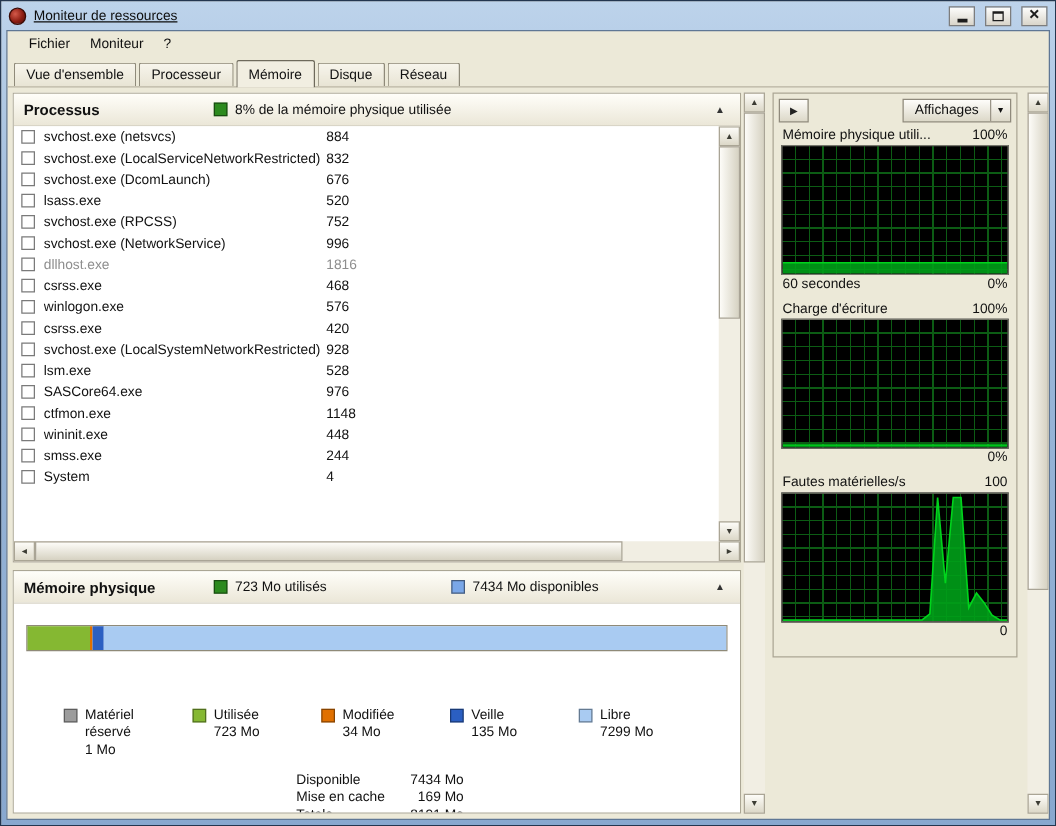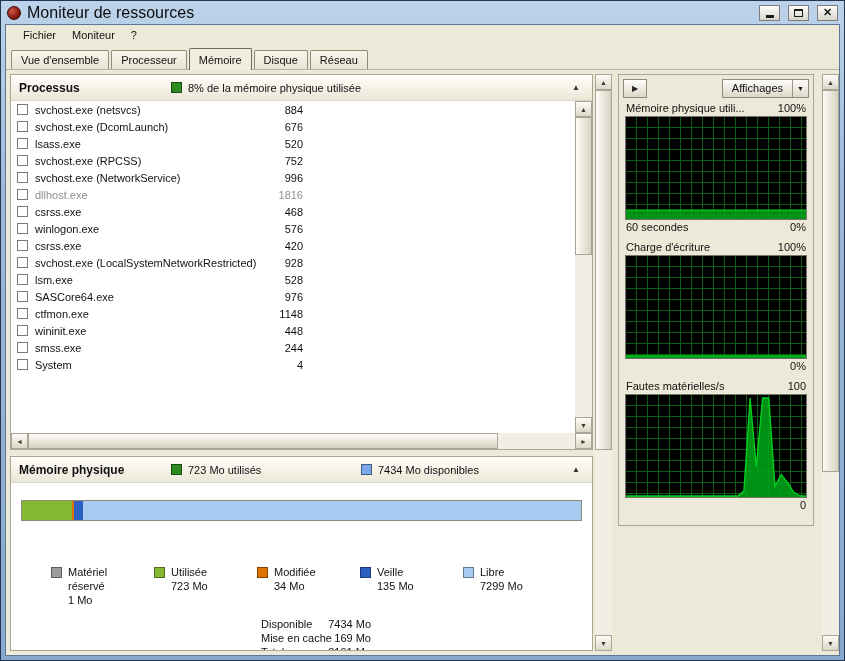--- a/index.html
+++ b/index.html
@@ -7,21 +7,21 @@
   body { font-family:"Liberation Sans", sans-serif; font-size:11px; color:#111; background:#ece9d8; }
 
   
   .window { width:845px; height:661px; border:1px solid #24364f;
     background:linear-gradient(180deg,#bdd3eb 0%,#9cb9da 30%,#88a8cf 100%);
     padding:0 4px 4px 4px; display:flex; flex-direction:column; }
   .titlebar { height:23px; flex:none; display:flex; align-items:center; gap:6px; padding:0 2px; }
   .app-icon { width:14px; height:14px; border-radius:50%; flex:none;
     background:radial-gradient(circle at 35% 35%, #d45a4a 0%, #8c1d12 55%, #4a0c06 100%);
     border:1px solid #3a0a05; }
-  .title-text { font-size:16px; color:#0d0d0d; flex:1; }
+  .title-text { font-size:11px; color:#0d0d0d; flex:1;text-decoration:underline; }
   .win-btn { width:21px; height:16px; margin-left:2px; border:1px solid #7d7d7d;
     background:linear-gradient(#fdfdfc,#d9d5ca); display:flex; align-items:center; justify-content:center;
     font-size:9px; line-height:1; color:#1c1c1c; }
   .glyph-min { width:8px; height:3px; background:#1c1c1c; margin-top:7px; }
   .glyph-max { width:9px; height:8px; border:1px solid #1c1c1c; border-top-width:2px; }
   .glyph-close { font-size:11px; font-weight:bold; }
 
   .window-body { flex:1; background:#ece9d8; border:1px solid #5f7795; display:flex; flex-direction:column; overflow:hidden; }
 
   
@@ -55,21 +55,21 @@
     border-bottom:1px solid #e0dccf; }
   .th { border-right:1px solid #e0dccf; padding:2px 4px; white-space:nowrap; }
   .th-image { width:250px; flex:none; padding-left:6px; }
   .th-pid { width:52px; flex:none; }
   .th-rest { flex:1; border-right:none; }
   .tbody { flex:1; overflow:hidden; background:#fff; }
   .prow { height:17px; display:flex; align-items:center; }
   .prow.dimmed { color:#8e8e8e; }
   .cbx { width:11px; height:11px; border:1px solid #7a7a7a; background:#fff; margin-left:6px; flex:none; }
   .pimg { margin-left:7px; width:226px; flex:none; white-space:nowrap; overflow:hidden; }
-  .ppid { width:52px; flex:none; text-align:right; padding-right:10px; }
+  .ppid { width:52px; flex:none; padding-right:10px; }
 
   
   .sb-v { width:17px; flex:none; background:#f1eee3; display:flex; flex-direction:column; }
   .sb-h { height:16px; flex:none; background:#f1eee3; display:flex; }
   .sb-btn { flex:none; background:linear-gradient(#fdfcf8,#dcd8c8); border:1px solid #aaa595;
     display:flex; align-items:center; justify-content:center; color:#3c3c34; }
   .sb-v .sb-btn { height:16px; width:17px; }
   .sb-h .sb-btn { width:17px; height:16px; }
   .sb-glyph { font-size:7px; line-height:1; }
   .sb-track { flex:1; position:relative; }
@@ -82,21 +82,21 @@
 
   
   .mem-body { flex:1; padding:4px 8px; overflow:hidden; }
   .mem-bar { height:21px; margin:13px 2px 4px 2px; border:1px solid #8f8a78; display:flex; background:#fff; }
   .bar-seg { height:100%; }
   .mem-legend { display:flex; margin:12px 2px 0 2px; padding-left:30px; }
   .legend-item { display:flex; gap:6px; width:103px; flex:none;margin-top:32px; }
   .legend-sw { width:11px; height:11px; border:1px solid rgba(0,0,0,.4); flex:none; margin-top:2px; }
   .legend-text { display:flex; flex-direction:column; width:70px; line-height:14px; }
   .mem-stats { width:134px; margin:10px 0 0 218px; }
-  .stat-row { display:flex; justify-content:space-between; line-height:14px;margin-left:24px; }
+  .stat-row { display:flex; justify-content:space-between; line-height:14px; }
 
   
   .sidebar { width:196px; flex:none; align-self:flex-start; height:452px;
     background:#ece9d8; border:1px solid #aba694; display:flex; flex-direction:column; overflow:hidden; }
   .sidebar-header { height:26px; flex:none; display:flex; align-items:center; justify-content:space-between; padding:3px 4px; }
   .expand-btn { width:24px; height:19px; border:1px solid #8f8a7c; background:linear-gradient(#fefdfa,#dcd8c8);
     display:flex; align-items:center; justify-content:center; font-size:8px; color:#222; }
   .views-btn { height:19px; display:flex; align-items:stretch; border:1px solid #8f8a7c;
     background:linear-gradient(#fefdfa,#dcd8c8); }
   .views-label { padding:2px 9px; }
@@ -155,20 +155,25 @@
           <div class="table-wrap">
             <div class="table-main">
               <div class="tbody">
                   <div class="prow">
     <span class="cbx"></span>
     <span class="pimg">svchost.exe (netsvcs)</span>
     <span class="ppid">884</span>
   </div>
                   <div class="prow">
     <span class="cbx"></span>
+    <span class="pimg">svchost.exe (LocalServiceNetworkRestricted)</span>
+    <span class="ppid">832</span>
+  </div>
+                  <div class="prow">
+    <span class="cbx"></span>
     <span class="pimg">svchost.exe (DcomLaunch)</span>
     <span class="ppid">676</span>
   </div>
                   <div class="prow">
     <span class="cbx"></span>
     <span class="pimg">lsass.exe</span>
     <span class="ppid">520</span>
   </div>
                   <div class="prow">
     <span class="cbx"></span>

